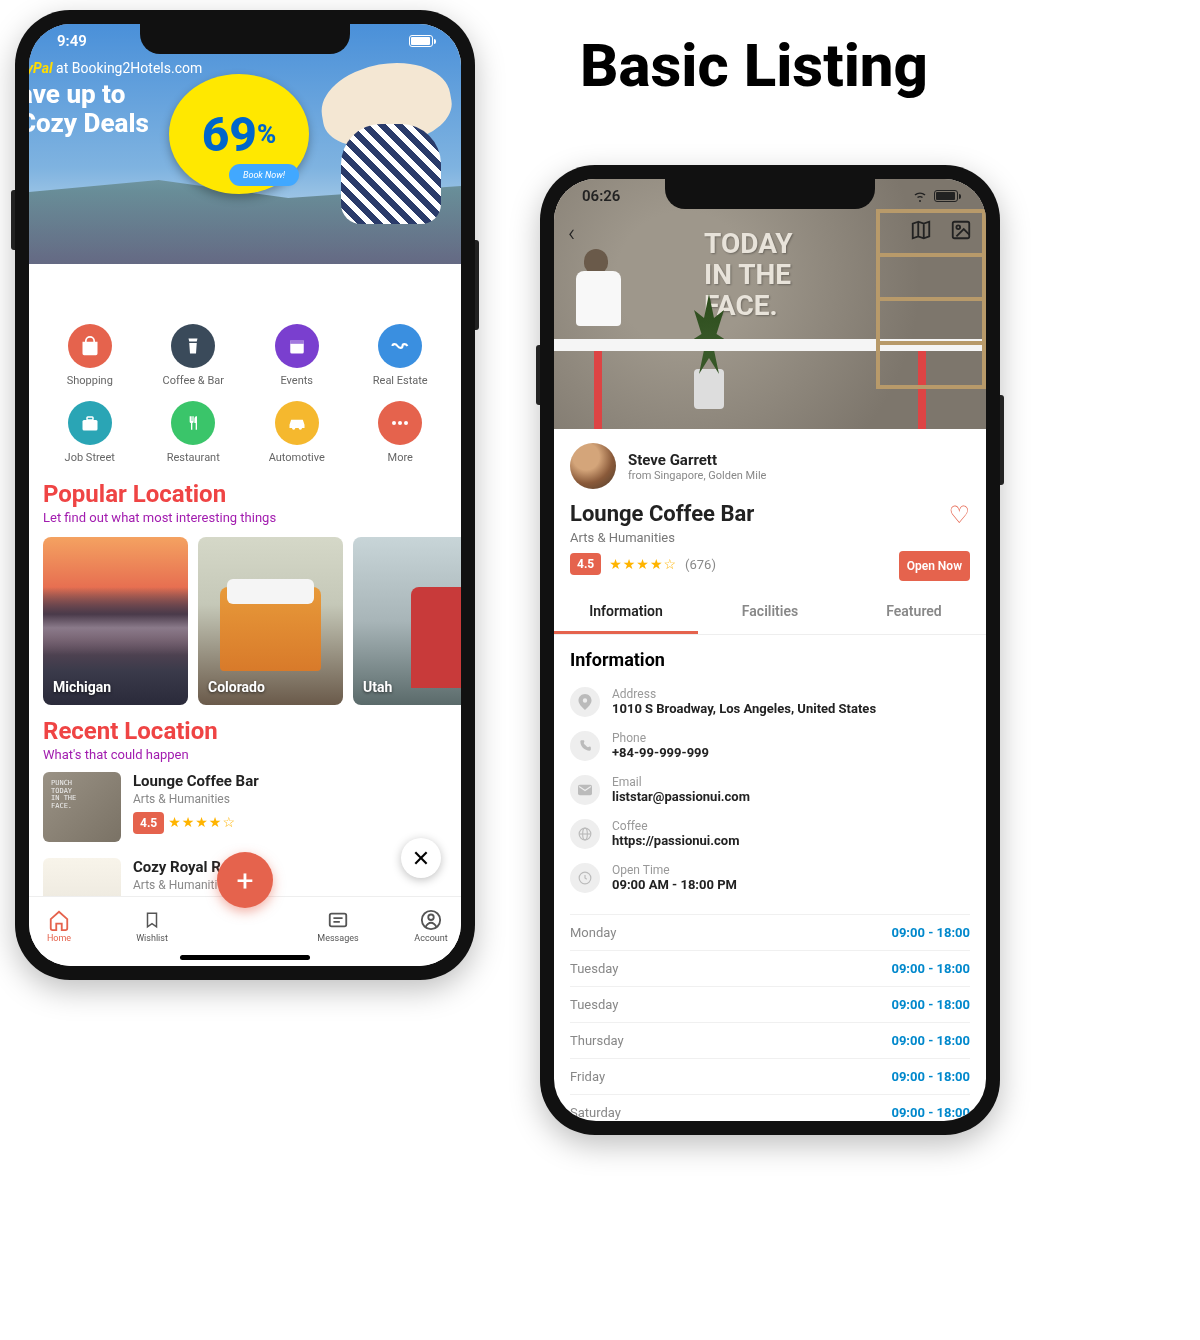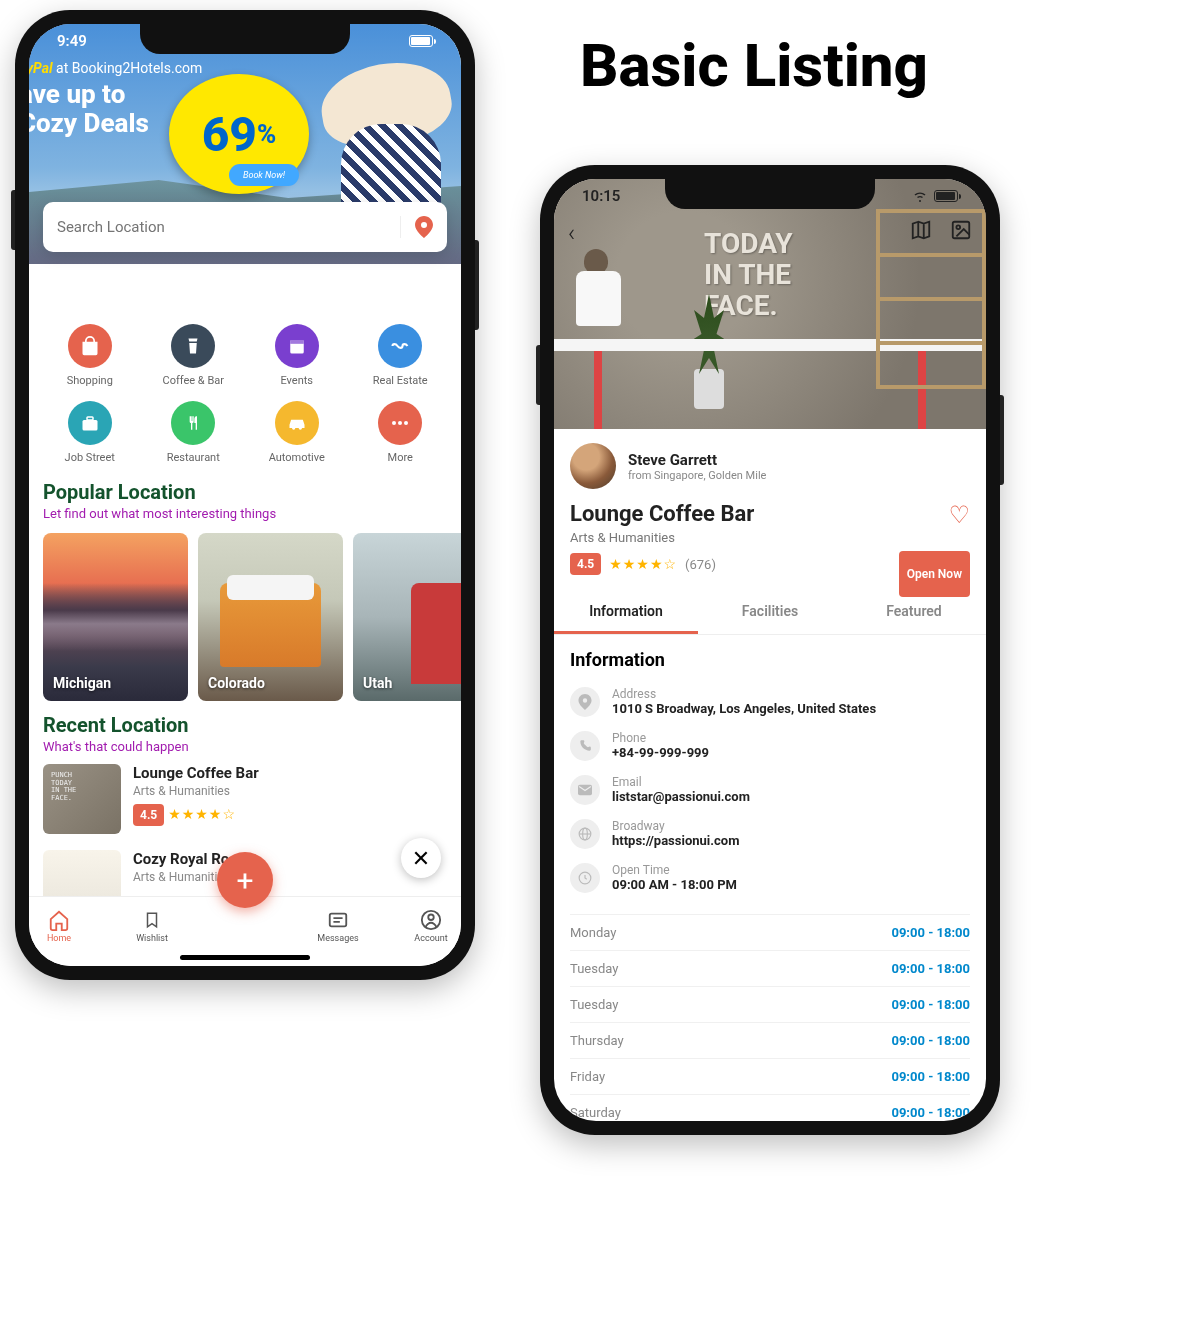--- a/index.html
+++ b/index.html
@@ -38,21 +38,21 @@
 
   .search { position:absolute; top:178px; left:14px; right:14px; height:50px; background:#fff; border-radius:10px; box-shadow:0 4px 15px rgba(0,0,0,.15); display:flex; align-items:center; padding:0 14px; z-index:30;}
   .search input { flex:1; border:none; outline:none; font-size:15px; color:#888; background:transparent;}
   .search .pin { color:#e5634d; font-size:20px; border-left:1px solid #eee; padding-left:14px;}
 
   .cats { padding: 60px 14px 10px; display:grid; grid-template-columns: repeat(4,1fr); gap:14px 10px; text-align:center; }
   .cat .ico { width:44px; height:44px; border-radius:50%; margin:0 auto 6px; display:flex; align-items:center; justify-content:center; color:#fff; }
   .cat .lbl { font-size:11px; color:#666; white-space:nowrap;}
 
   .sect { padding: 6px 14px 2px; }
-  .sect h2 { font-size:20px; font-weight:700; color:#14532d;}
+  .sect h2 { font-size:24px; font-weight:700; color:#ef4444;}
   .sect p { font-size:13px; color:#a21caf; margin-top:2px;}
 
   .pop-row { display:flex; gap:10px; padding:10px 0 6px 14px; overflow:hidden;}
   .pop-card { width:145px; height:168px; border-radius:8px; position:relative; flex-shrink:0; overflow:hidden;}
   .pop-card .bg { position:absolute; inset:0; }
   .pop-card .name { position:absolute; bottom:10px; left:10px; color:#fff; font-weight:700; font-size:14px; text-shadow:0 1px 3px rgba(0,0,0,.6);}
 
   .recent { padding:0 14px;}
   .recent-item { display:flex; gap:12px; padding:8px 0;}
   .recent-item .thumb { width:78px; height:70px; border-radius:6px; flex-shrink:0;}
@@ -93,21 +93,21 @@
   .author { display:flex; align-items:center; gap:12px; padding:14px 16px 10px;}
   .avatar { width:46px; height:46px; border-radius:50%; background: radial-gradient(circle at 35% 30%, #d4a57a 30%, #8a5a3a 60%, #4a3a2a);}
   .author .name { font-size:15px; font-weight:700; color:#222;}
   .author .loc { font-size:11px; color:#888;}
 
   .listing-head { padding: 2px 16px 10px; position:relative;}
   .listing-head h1 { font-size:22px; font-weight:700; color:#222;}
   .listing-head .cat { font-size:13px; color:#777; margin-top:4px;}
   .listing-head .heart { position:absolute; top:2px; right:16px; font-size:24px; color:#e5634d;}
   .listing-head .row { display:flex; align-items:center; gap:8px; margin-top:8px;}
-  .opennow { position:absolute; right:16px; top:52px; background:#e5634d; color:#fff; font-size:12px; padding:16px 8px; border-radius:4px; font-weight:600;}
+  .opennow { position:absolute; right:16px; top:52px; background:#e5634d; color:#fff; font-size:12px; padding:8px 8px; border-radius:4px; font-weight:600;}
 
   .tabs { display:flex; border-bottom:1px solid #eee; margin-top:6px;}
   .tabs .t { flex:1; text-align:center; padding:12px 0; font-size:14px; color:#888; font-weight:600;}
   .tabs .t.active { color:#222; border-bottom:3px solid #e5634d;}
 
   .info-sec { padding:14px 16px;}
   .info-sec h2 { font-size:18px; font-weight:700; margin-bottom:10px;}
   .info-row { display:flex; gap:12px; padding:7px 0; align-items:flex-start;}
   .info-row .ic { width:30px; height:30px; border-radius:50%; background:#eee; color:#bbb; display:flex; align-items:center; justify-content:center; font-size:14px; flex-shrink:0;}
   .info-row .k { font-size:12px; color:#999;}
@@ -154,28 +154,20 @@
         <div class="pp"><b>ayPal</b> <span>at Booking2Hotels.com</span></div>
         <div class="save"><span>ave up to</span><br><span>Cozy Deals</span></div>
       </div>
       <div class="big69">
           <span style="font-size:48px">69</span>
           <span>%</span>
         </div>
       <div class="booknow">Book Now!</div>
     </div>
 
-    <div class="search">
-      <input placeholder="Search Location" style="">
-      <span class="pin">
-        <svg width="18" height="22" viewBox="0 0 18 22" fill="currentColor">
-            <path d="M9 0C4 0 0 4 0 9c0 6 9 13 9 13s9-7 9-13c0-5-4-9-9-9zm0 12a3 3 0 110-6 3 3 0 010 6z"></path>
-          </svg>
-      </span>
-    </div>
 
     <div class="cats">
       <div class="cat">
           <div class="ico" style="background:#e5634d">
             <svg width="20" height="20" viewBox="0 0 24 24" fill="#fff">
               <path d="M6 7V6a6 6 0 0112 0v1h3v14a2 2 0 01-2 2H5a2 2 0 01-2-2V7h3zm2 0h8V6a4 4 0 00-8 0v1z"></path>
             </svg>
           </div>
           <div class="lbl">Shopping</div>
         </div>
@@ -332,21 +324,21 @@
           <span>Account</span>
         </div>
     </div>
   </div>
 </div>
 
 <div class="phone right">
   <div class="screen">
     <div class="notch"></div>
     <div class="statusbar" style="color:#222">
-      <span>10:15</span>
+      <span>06:26</span>
       <div class="icons">
         <span>
             <svg viewBox="0 0 16 12" fill="currentColor" width="16" height="12">
               <path d="M8 10a1 1 0 100 2 1 1 0 000-2zm-3-3a5 5 0 016 0l-1 1a3.5 3.5 0 00-4 0zm-2.5-2.5a8.5 8.5 0 0111 0l-1 1a7 7 0 00-9 0z"></path>
             </svg>
           </span>
         <span class="battery">
             <span class="fill"></span>
           </span>
       </div>
@@ -449,21 +441,21 @@
         </div>
       <div class="info-row">
           <div class="ic">
             <svg width="14" height="14" viewBox="0 0 24 24" fill="none" stroke="currentColor" stroke-width="2">
               <circle cx="12" cy="12" r="10"></circle>
               <ellipse cx="12" cy="12" rx="4" ry="10"></ellipse>
               <line x1="2" y1="12" x2="22" y2="12"></line>
             </svg>
           </div>
           <div>
-            <div class="k">Broadway</div>
+            <div class="k">Coffee</div>
             <div class="v">https://passionui.com</div>
           </div>
         </div>
       <div class="info-row">
           <div class="ic">
             <svg width="14" height="14" viewBox="0 0 24 24" fill="none" stroke="currentColor" stroke-width="2">
               <circle cx="12" cy="12" r="10"></circle>
               <path d="M12 7v5l3 2"></path>
             </svg>
           </div>

